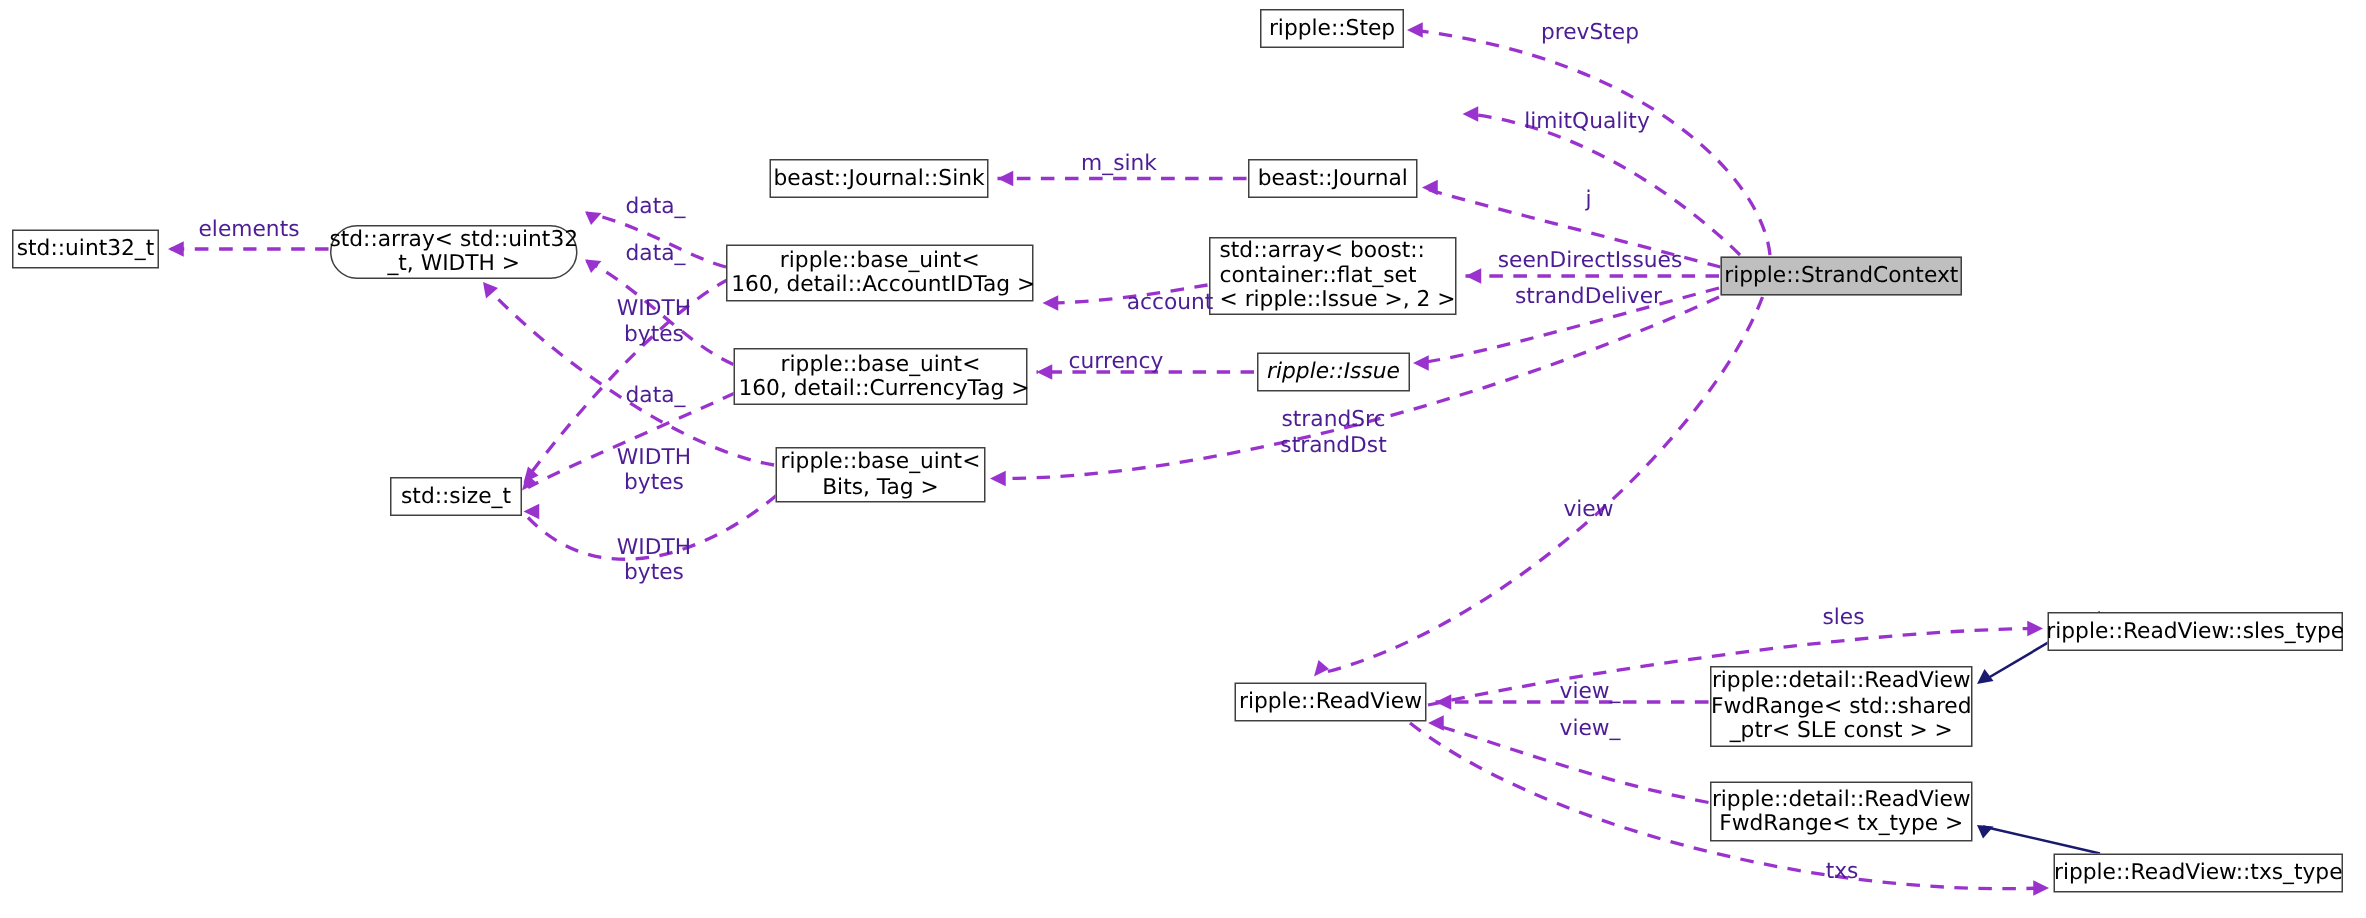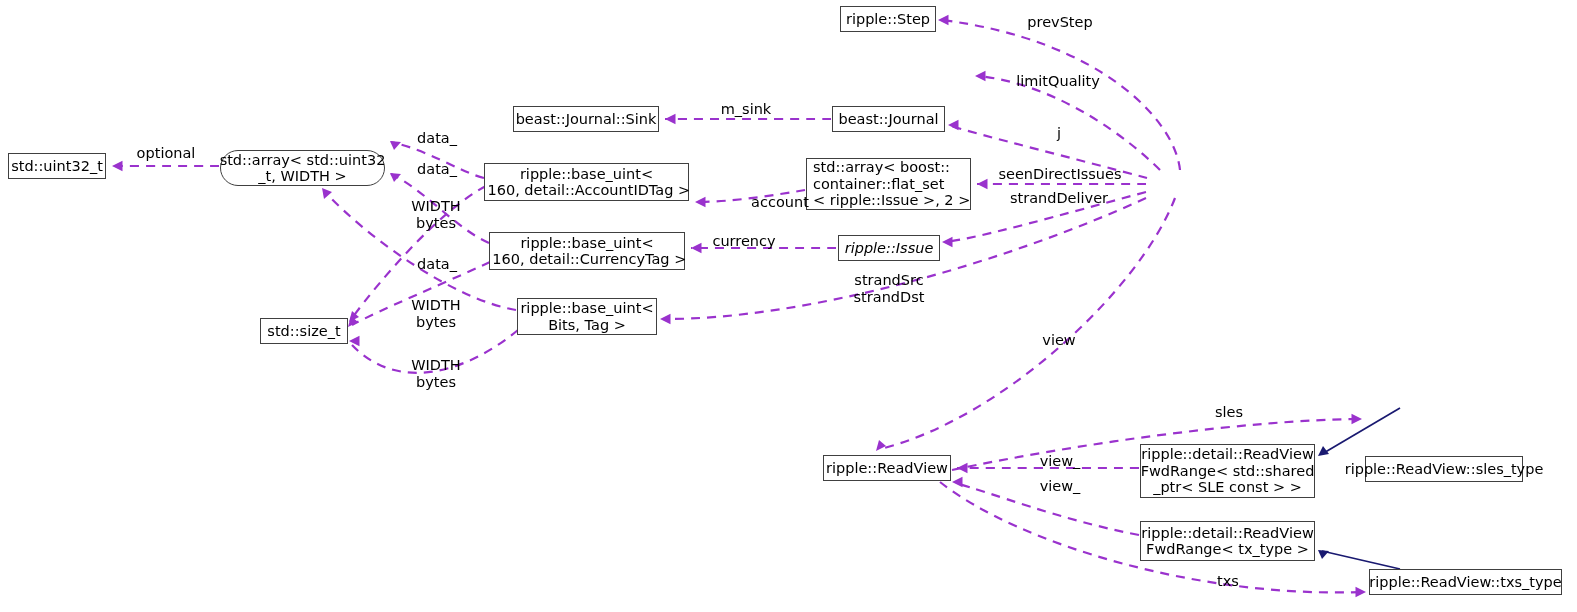--- a/index.html
+++ b/index.html
@@ -40,21 +40,21 @@
   }
   .node.highlight {
     background: #bfbfbf;
   }
   .node.leftalign {
     align-items: flex-start;
     text-align: left;
   }
   .edge-label {
     position: absolute;
-    color: #000000;
+    color: #4c1d95;
     font-size: 14.5px;
     line-height: 16.5px;
     white-space: pre;
     text-align: center;
     transform: translateX(-50%);
   }
 </style>
 </head>
 <body>
 
@@ -163,29 +163,30 @@
     <div class="node" style="left: 489px; top: 232px; width: 196px; height: 38px;">ripple::base_uint&lt;
  160, detail::CurrencyTag &gt;</div>
     <div class="node" style="left: 517px; top: 298px; width: 140px; height: 37px;">ripple::base_uint&lt;
 Bits, Tag &gt;</div>
     <div class="node" style="left: 840px; top: 6px; width: 96px; height: 26px;">ripple::Step</div>
     <div class="node" style="left: 832px; top: 106px; width: 113px; height: 26px;">beast::Journal</div>
     <div class="node leftalign" style="left: 806px; top: 158px; width: 165px; height: 52px;">std::array&lt; boost::
 container::flat_set
 &lt; ripple::Issue &gt;, 2 &gt;</div>
     <div class="node" style="left: 838px; top: 235px; width: 102px; height: 26px; font-style: italic;">ripple::Issue</div>
+    <div class="node highlight" style="left: 1147px; top: 171px; width: 161px; height: 26px;">ripple::StrandContext</div>
     <div class="node" style="left: 823px; top: 455px; width: 128px; height: 26px;">ripple::ReadView</div>
     <div class="node" style="left: 1140px; top: 444px; width: 175px; height: 54px;">ripple::detail::ReadView
 FwdRange&lt; std::shared
 _ptr&lt; SLE const &gt; &gt;</div>
     <div class="node" style="left: 1140px; top: 521px; width: 175px; height: 40px;">ripple::detail::ReadView
 FwdRange&lt; tx_type &gt;</div>
-    <div class="node" style="left: 1365px; top: 408px; width: 158px; height: 26px; margin-top: 48px;">ripple::ReadView::sles_type</div>
+    <div class="node" style="left: 1365px; top: 408px; width: 197px; height: 26px;">ripple::ReadView::sles_type</div>
     <div class="node" style="left: 1369px; top: 569px; width: 193px; height: 26px;">ripple::ReadView::txs_type</div>
-    <div class="edge-label" style="left: 166px; top: 145px;">optional</div>
+    <div class="edge-label" style="left: 166px; top: 145px;">elements</div>
     <div class="edge-label" style="left: 437px; top: 130px;">data_</div>
     <div class="edge-label" style="left: 437px; top: 161px;">data_</div>
     <div class="edge-label" style="left: 436px; top: 198px;">WIDTH
 bytes</div>
     <div class="edge-label" style="left: 437px; top: 256px;">data_</div>
     <div class="edge-label" style="left: 436px; top: 297px;">WIDTH
 bytes</div>
     <div class="edge-label" style="left: 436px; top: 357px;">WIDTH
 bytes</div>
     <div class="edge-label" style="left: 746px; top: 101px;">m_sink</div>

